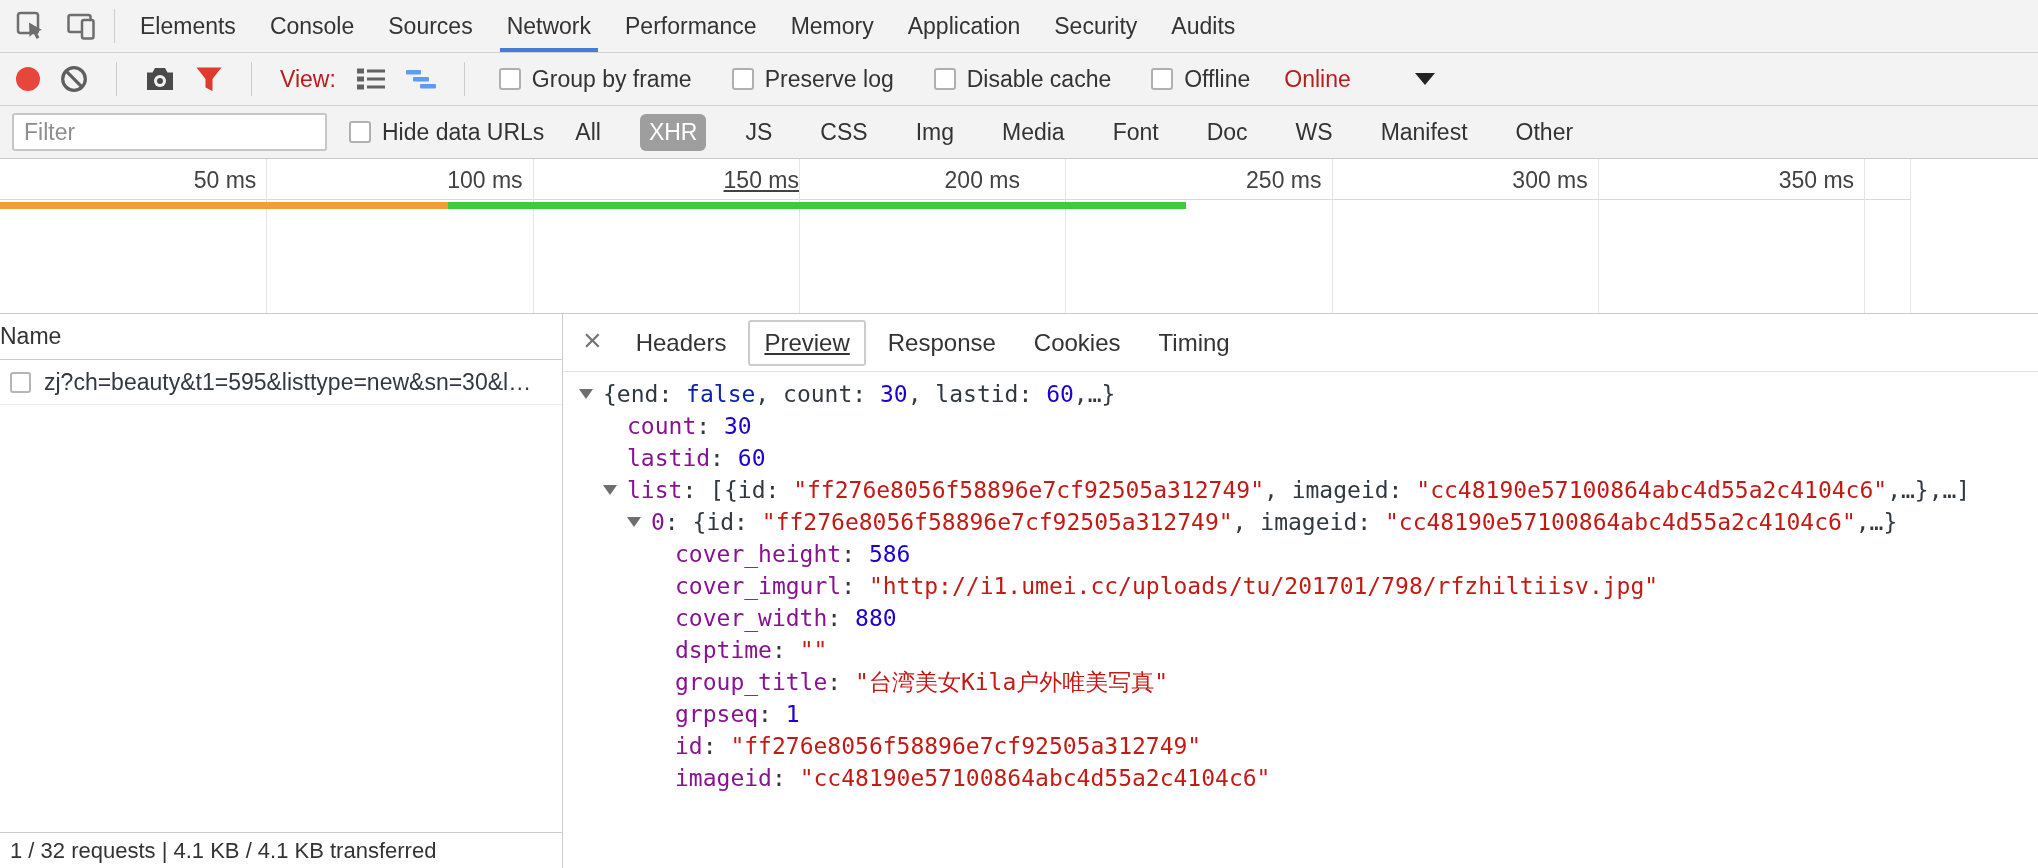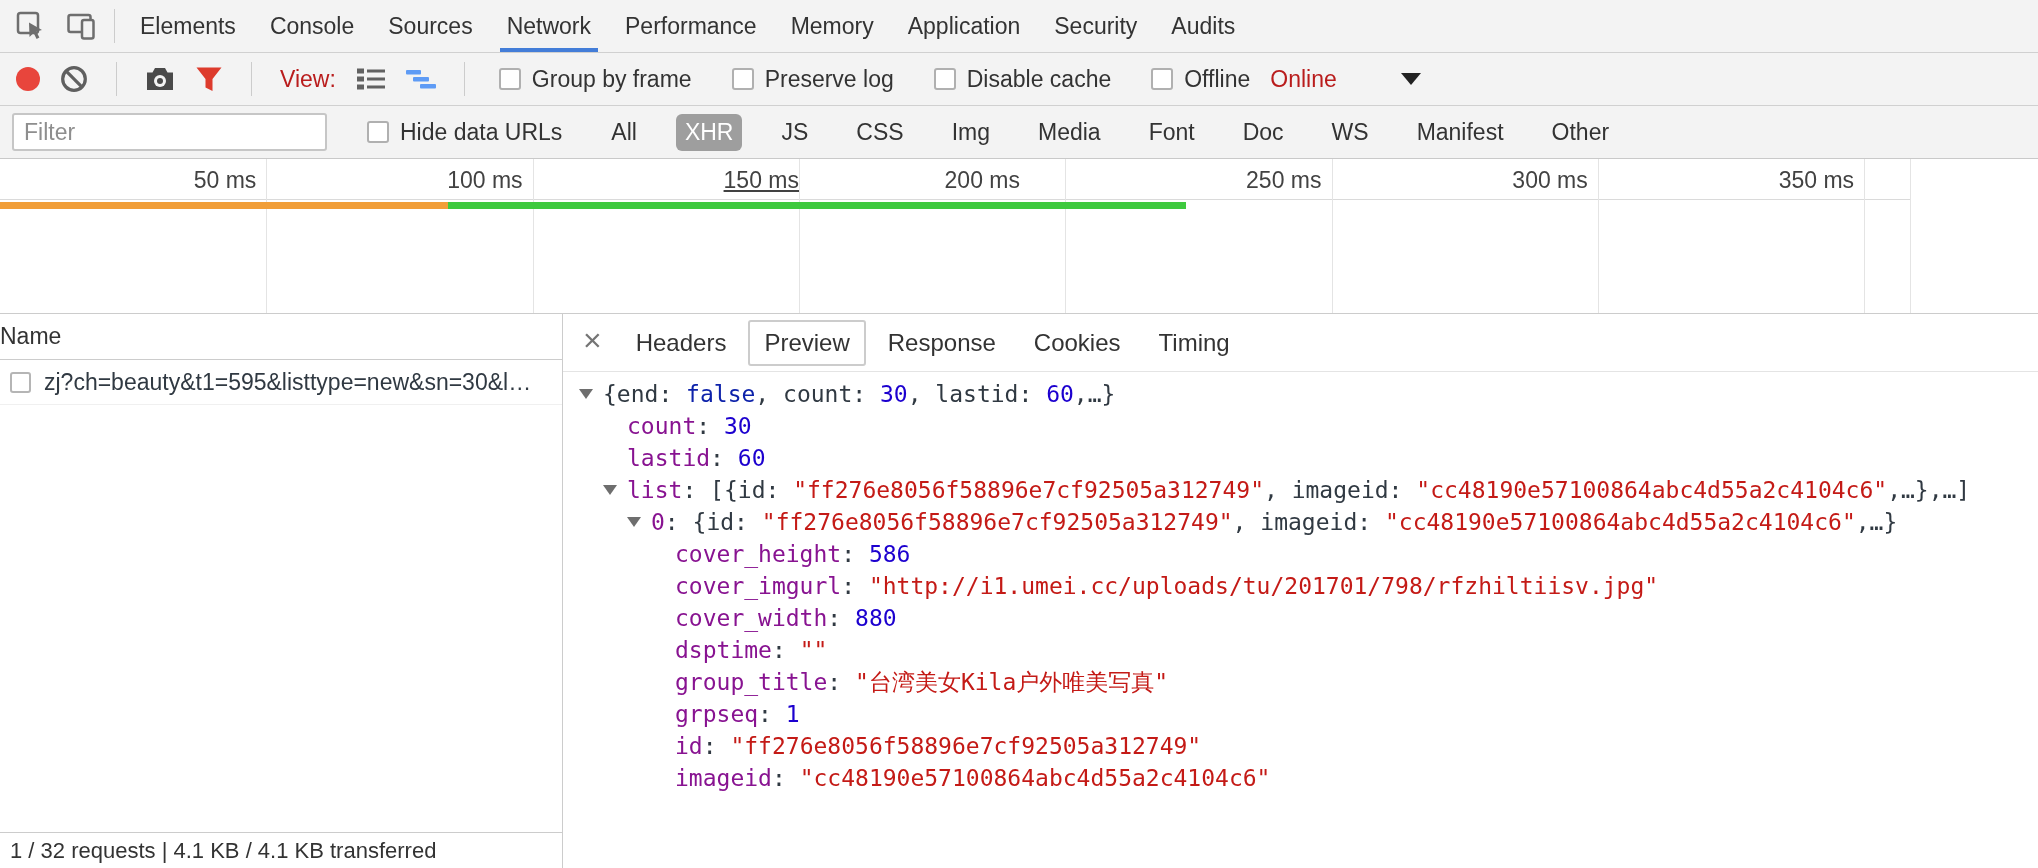--- a/index.html
+++ b/index.html
@@ -21,27 +21,27 @@
 
   
   .toolbar { height: 53px; flex: 0 0 auto; background: #f3f3f3; border-bottom: 1px solid #d0d0d0;
              display: flex; align-items: center; padding: 0 16px; gap: 20px; font-size: 23px; }
   .record-dot { width: 24px; height: 24px; border-radius: 50%; background: var(--record-red, #e8453c); display:block; }
   .toolbar-label { color: #b91c1c; }
   .toolbar-checks { display: flex; align-items: center; gap: 40px; margin-left: 6px; }
   .cb-group { display: flex; align-items: center; gap: 11px; }
   .checkbox { width: 22px; height: 22px; border: 2px solid #b0b0b0; border-radius: 3px; background: #fff; flex: 0 0 auto; }
   .cb-label { color: #333; white-space: nowrap; }
-  .online-label { }
+  .online-label { margin-left: 14px; }
   .caret-down { width: 0; height: 0; border-left: 10px solid transparent; border-right: 10px solid transparent;
                 border-top: 12px solid #222; margin-left: 44px; }
 
   
   .filterbar { height: 53px; flex: 0 0 auto; background: #f3f3f3; border-bottom: 1px solid #c9c9c9;
-               display: flex; align-items: center; padding: 0 12px; gap: 40px; font-size: 23px; }
+               display: flex; align-items: center; padding: 0 12px; gap: 22px; font-size: 23px; }
   .filter-input { width: 315px; height: 38px; border: 2px solid #c6c6c6; border-radius: 3px;
                   font-size: 23px; padding: 0 10px; color: #333; background: #fff;
                   font-family: "Liberation Sans", sans-serif; }
   .filter-input::placeholder { color: #8e8e8e; }
   .filter-types { display: flex; align-items: center; gap: 30px; }
   .filter-type { color: #333; padding: 5px 9px; border-radius: 6px; white-space: nowrap; }
   .filter-type.active { background: var(--pill-gray, #9e9e9e); color: #fff; }
 
   
   .overview { position: relative; height: 155px; flex: 0 0 auto; background: #fff;
@@ -66,21 +66,21 @@
   .req-name { overflow: hidden; text-overflow: ellipsis; }
   .left-spacer { flex: 1; }
   .summary-bar { height: 36px; flex: 0 0 auto; border-top: 1px solid #ccc; display: flex;
                  align-items: center; padding-left: 10px; font-size: 22px; color: #333; background: #fff; }
 
   .right-panel { flex: 1; min-width: 0; display: flex; flex-direction: column; background: #fff; }
   .detail-tabs { height: 58px; flex: 0 0 auto; display: flex; align-items: center; padding: 0 8px;
                  gap: 6px; border-bottom: 1px solid #e4e4e4; }
   .close-btn { font-size: 32px; color: #757575; padding: 0 12px 4px 12px; cursor: default; }
   .detail-tab { font-size: 24px; color: #333; padding: 7px 14px; border: 2px solid transparent; }
-  .detail-tab.active { border: 2px solid #ccc; border-radius: 3px; background: #fff; }
+  .detail-tab.active { border: 2px solid #ccc; border-radius: 3px; background: #fff; text-decoration: underline; }
 
   
   .preview-pane { flex: 1; overflow: hidden; padding-top: 6px;
                   font-family: "DejaVu Sans Mono", monospace; font-size: 23px; line-height: 32px; }
   .tree-line { white-space: pre; height: 32px; }
   .tree-arrow { display: inline-block; width: 0; height: 0; border-left: 7px solid transparent;
                 border-right: 7px solid transparent; border-top: 10px solid #6e6e6e;
                 margin: 0 10px 3px 0; vertical-align: middle; }
   .arrow-spacer { display: inline-block; width: 24px; }
   .seg-key   { color: var(--json-key, #881391); }

